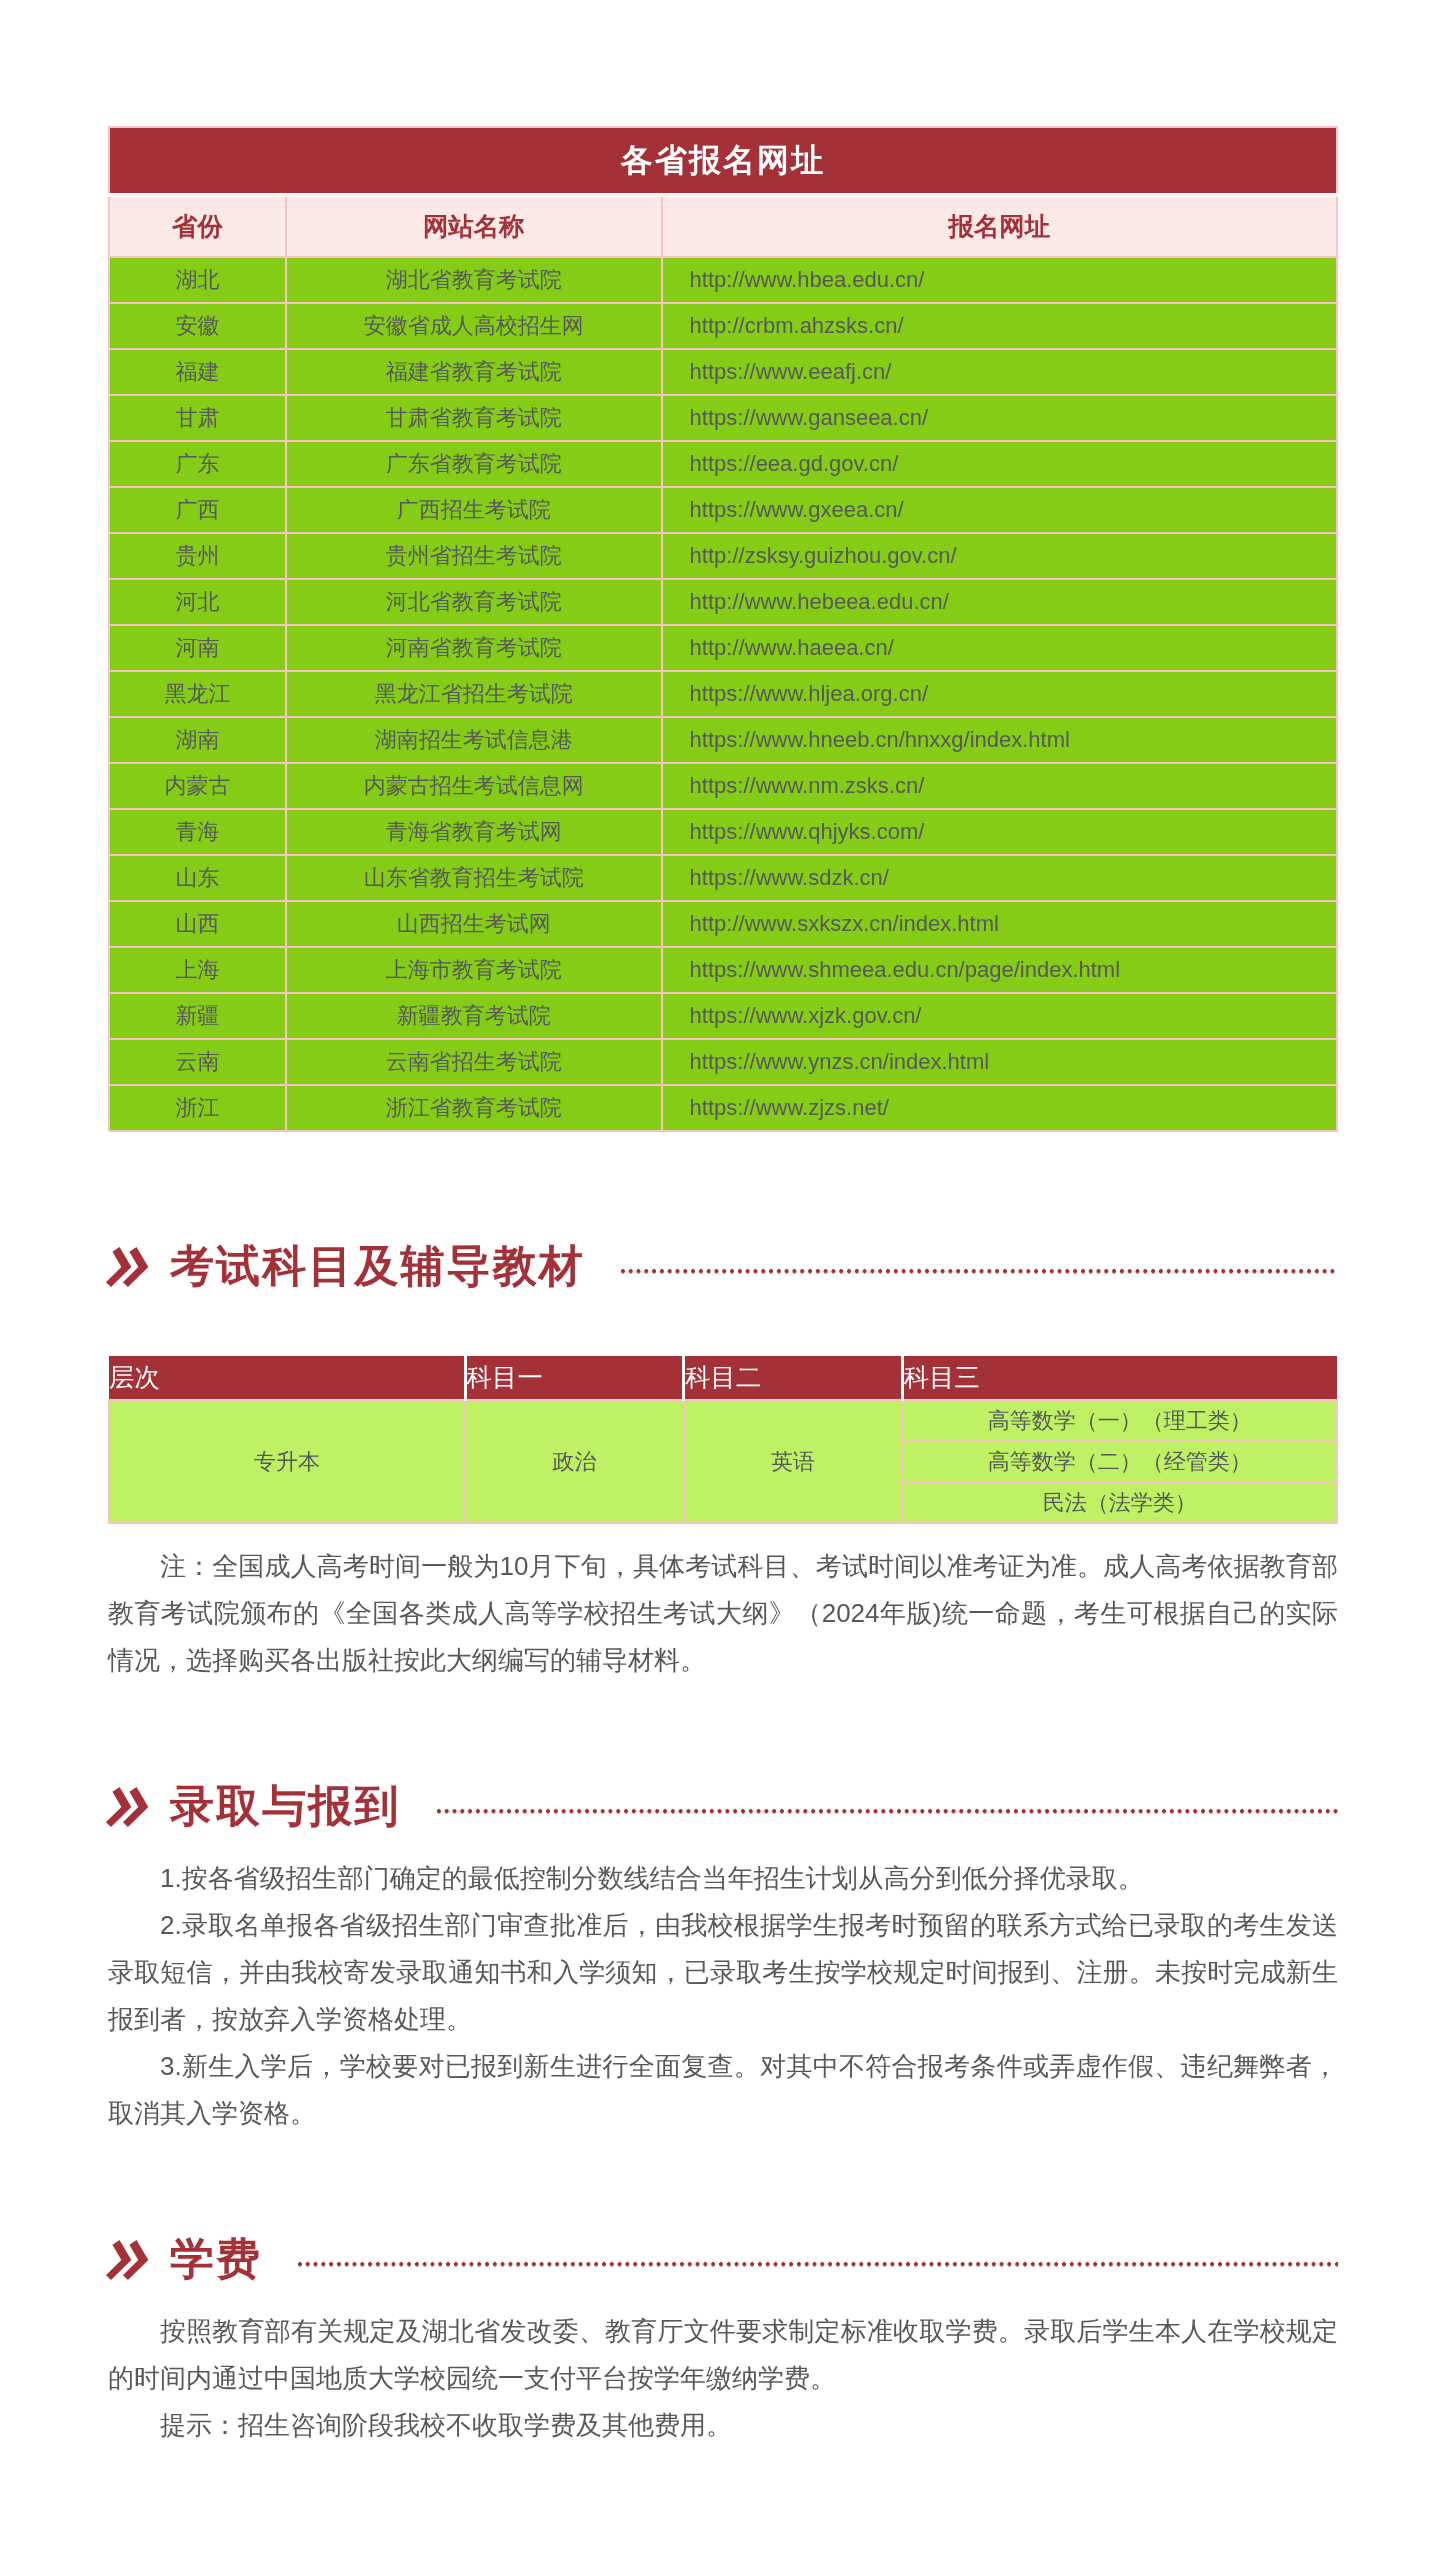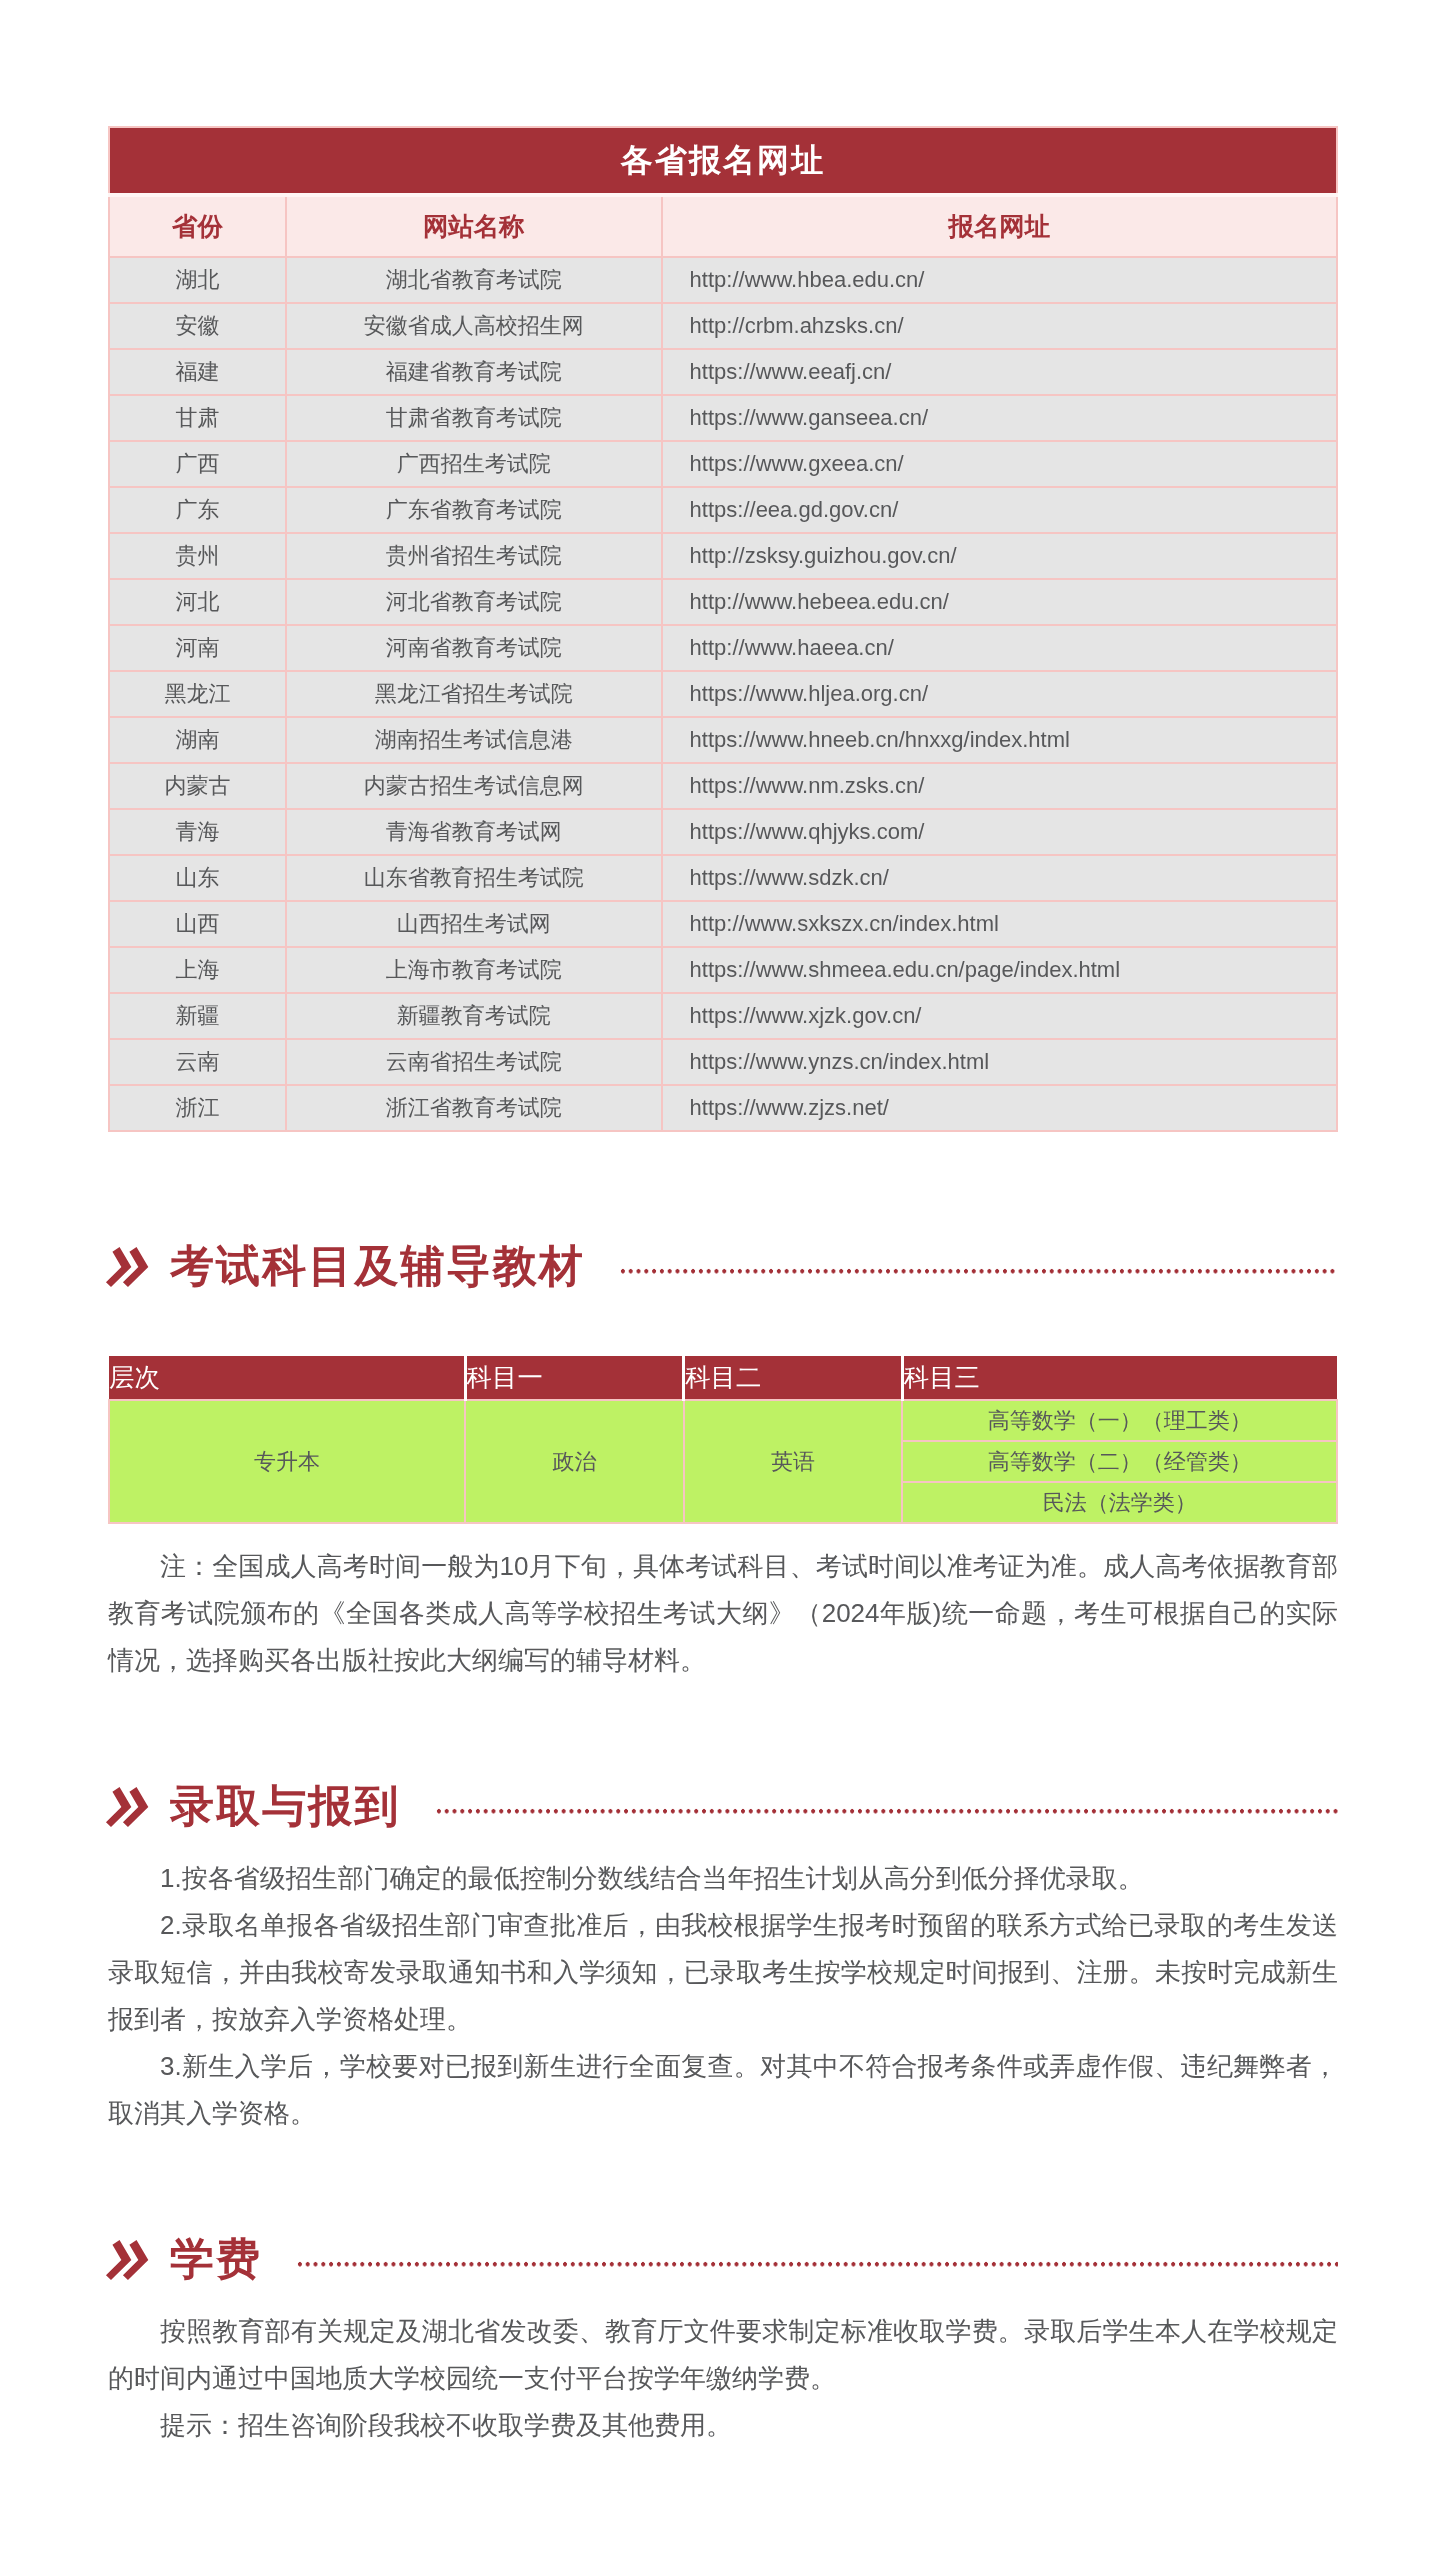--- a/index.html
+++ b/index.html
@@ -20,21 +20,21 @@
     background:#A43138; color:#ffffff; height:68px;
     font-size:32px; font-weight:bold; letter-spacing:2.1px; 
     border:2.1px solid #F6C5C3; border-bottom:4.2px solid #FFF6F5;
   }
   table.reg th.sub {
     background:#FBE9E8; color:#A43138; height:62px;
     font-size:25.4px; font-weight:bold; text-align:center;
     border:2.1px solid #F6C5C3;
   }
   table.reg td {
-    height:46px; background:#e5e5e5; font-size:22px; color:#57585A;
+    height:46px; background:#84cc16; font-size:22px; color:#57585A;
     text-align:center; border:2.1px solid #F6C5C3;
   }
   table.reg td.url { text-align:left; padding-left:27px; }
 
   .note-flat { margin-top:34px; font-size:24px; color:#57585A; }
 
   
   .sec-head { display:flex; align-items:center; margin-top:105px; }
   .sec-head.tight { margin-top:93px; }
   .chev { display:inline-block; transform:skewX(-12deg); }
@@ -108,28 +108,28 @@
           <td>福建</td>
           <td>福建省教育考试院</td>
           <td class="url">https://www.eeafj.cn/</td>
         </tr>
       <tr>
           <td>甘肃</td>
           <td>甘肃省教育考试院</td>
           <td class="url">https://www.ganseea.cn/</td>
         </tr>
       <tr>
+          <td>广东</td>
+          <td>广东省教育考试院</td>
+          <td class="url">https://eea.gd.gov.cn/</td>
+        </tr>
+      <tr>
           <td>广西</td>
           <td>广西招生考试院</td>
           <td class="url">https://www.gxeea.cn/</td>
-        </tr>
-      <tr>
-          <td>广东</td>
-          <td>广东省教育考试院</td>
-          <td class="url">https://eea.gd.gov.cn/</td>
         </tr>
       <tr>
           <td>贵州</td>
           <td>贵州省招生考试院</td>
           <td class="url">http://zsksy.guizhou.gov.cn/</td>
         </tr>
       <tr>
           <td>河北</td>
           <td>河北省教育考试院</td>
           <td class="url">http://www.hebeea.edu.cn/</td>

